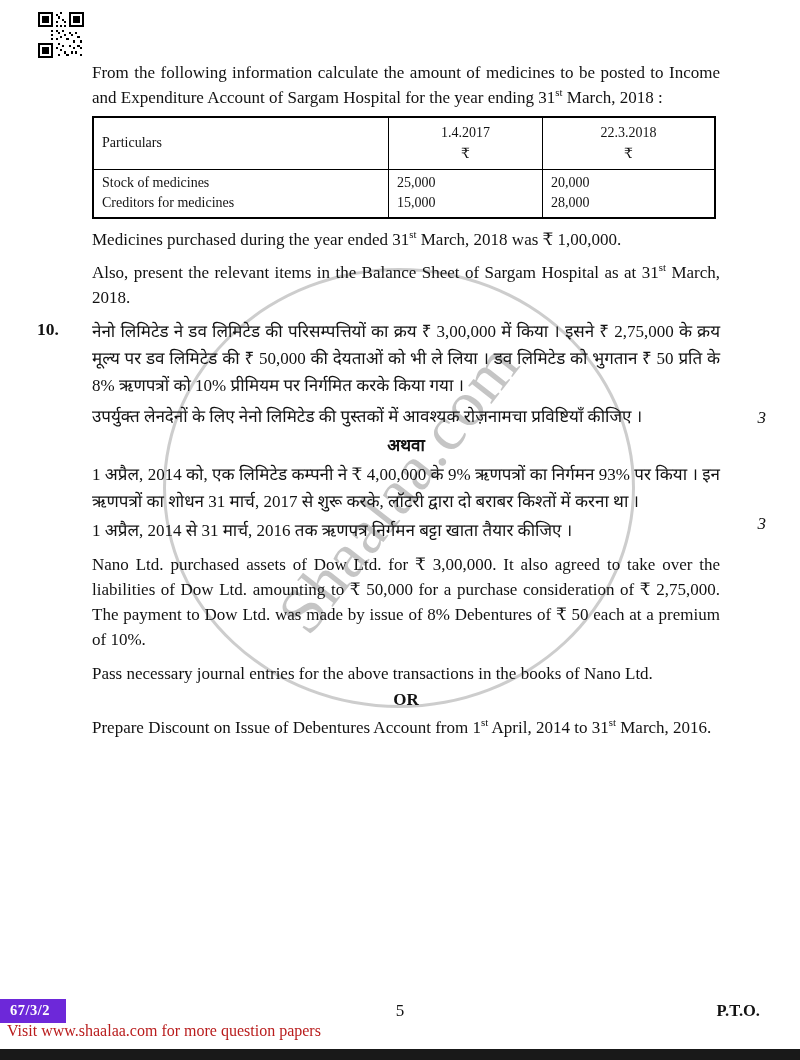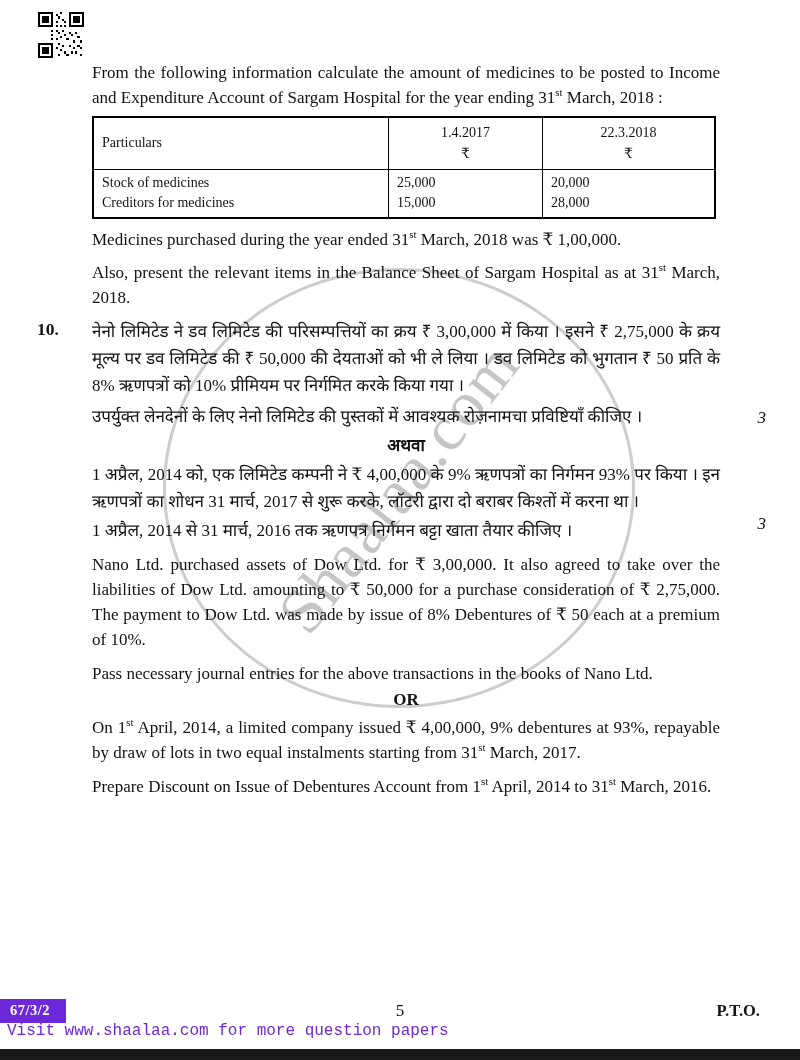--- a/index.html
+++ b/index.html
@@ -75,22 +75,22 @@
     font-size: 14.5px; font-weight: bold;
     padding: 3px 16px 4px 10px;
     font-family: "Liberation Serif", serif;
     letter-spacing: 0.5px;
   }
   .page-num { position: absolute; left: 0; width: 100%; text-align: center; top: 2px; font-size: 17px; }
   .pto { position: absolute; right: 40px; top: 2px; font-weight: bold; font-size: 16.5px; }
 
   .promo {
     position: absolute; left: 7px; top: 1022px; z-index: 3;
-    font-family: Liberation Mono, monospace;
-    font-size: 16px; color: #6d28d9;
+    font-family: Liberation Serif, serif;
+    font-size: 16px; color: #b91c1c;
   }
   .bottom-bar { position: absolute; left: 0; bottom: 0; width: 800px; height: 11px; background: #191919; z-index: 3; }
 </style>
 </head>
 <body>
 
 <div class="page">
 
   <div class="qr">
     <svg viewBox="0 0 21 21" width="46" height="46" shape-rendering="crispEdges">
@@ -205,21 +205,20 @@
       <div class="marks-row">
         <p class="para hindi" style="margin-bottom:8px;">1 अप्रैल, 2014 से 31 मार्च, 2016 तक ऋणपत्र निर्गमन बट्टा खाता तैयार कीजिए ।</p>
         <span class="marks" style="bottom:10px;">3</span>
       </div>
 
       <p class="para" style="margin-bottom:9px;">Nano Ltd. purchased assets of Dow Ltd. for ₹ 3,00,000. It also agreed to take over the liabilities of Dow Ltd. amounting to ₹ 50,000 for a purchase consideration of ₹ 2,75,000. The payment to Dow Ltd. was made by issue of 8% Debentures of ₹ 50 each at a premium of 10%.</p>
       <p class="para" style="margin-bottom:4px;">Pass necessary journal entries for the above transactions in the books of Nano Ltd.</p>
 
       <p class="or-line">OR</p>
 
-      <p class="para" style="margin-bottom:9px;">On 1<sup>st</sup> April, 2014, a limited company issued ₹ 4,00,000, 9% debentures at 93%, repayable by draw of lots in two equal instalments starting from 31<sup>st</sup> March, 2017.</p>
       <p class="para" style="margin-bottom:0;">Prepare Discount on Issue of Debentures Account from 1<sup>st</sup> April, 2014 to 31<sup>st</sup> March, 2016.</p>
     </div>
   </div>
 
   <div class="footer">
     <span class="paper-code">67/3/2</span>
     <span class="page-num">5</span>
     <span class="pto">P.T.O.</span>
   </div>
 

